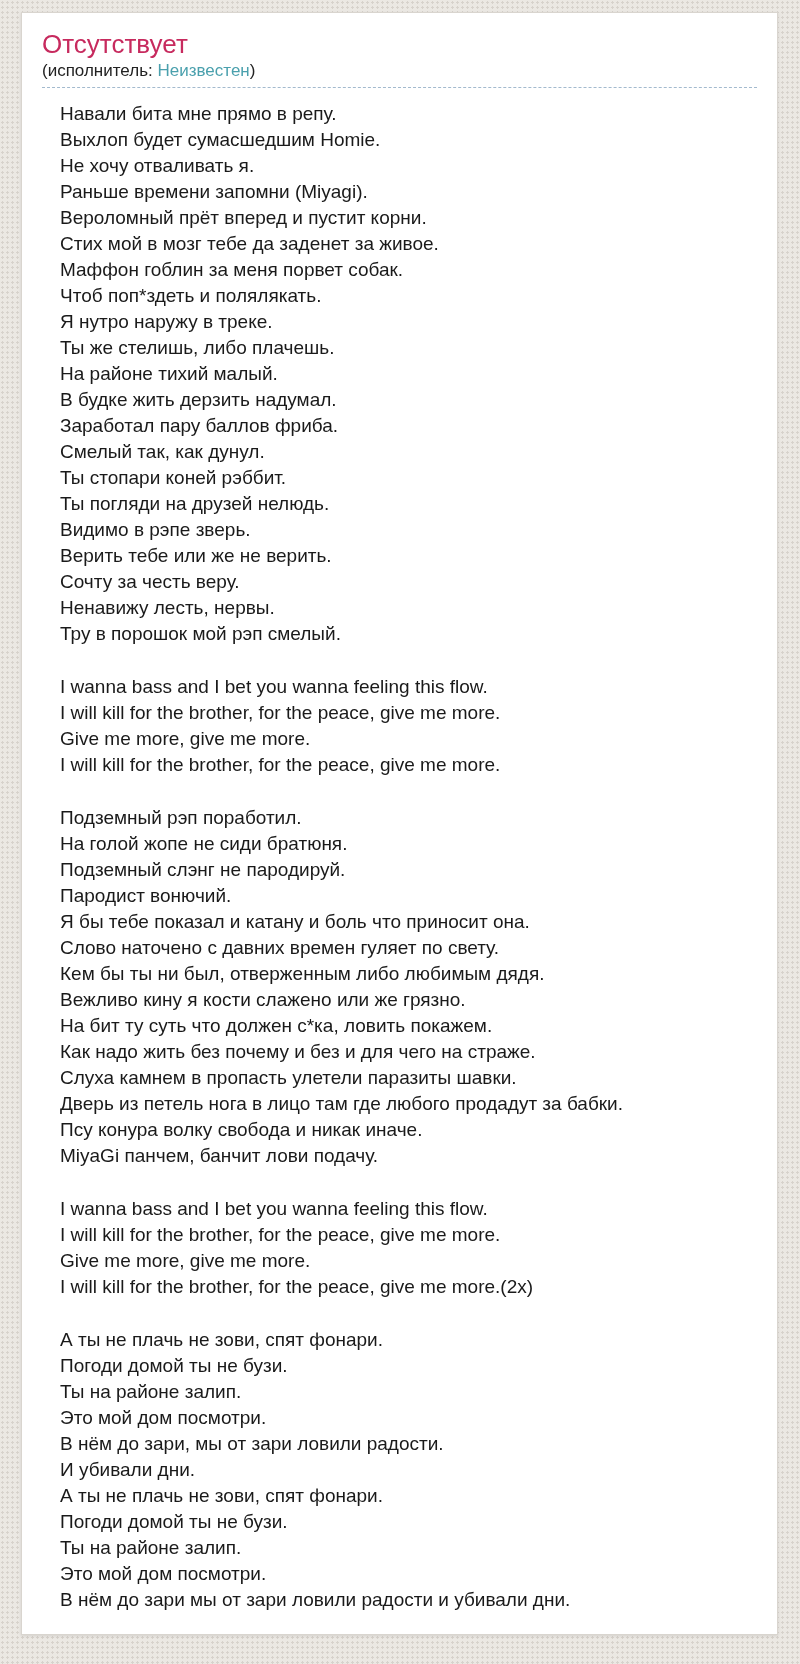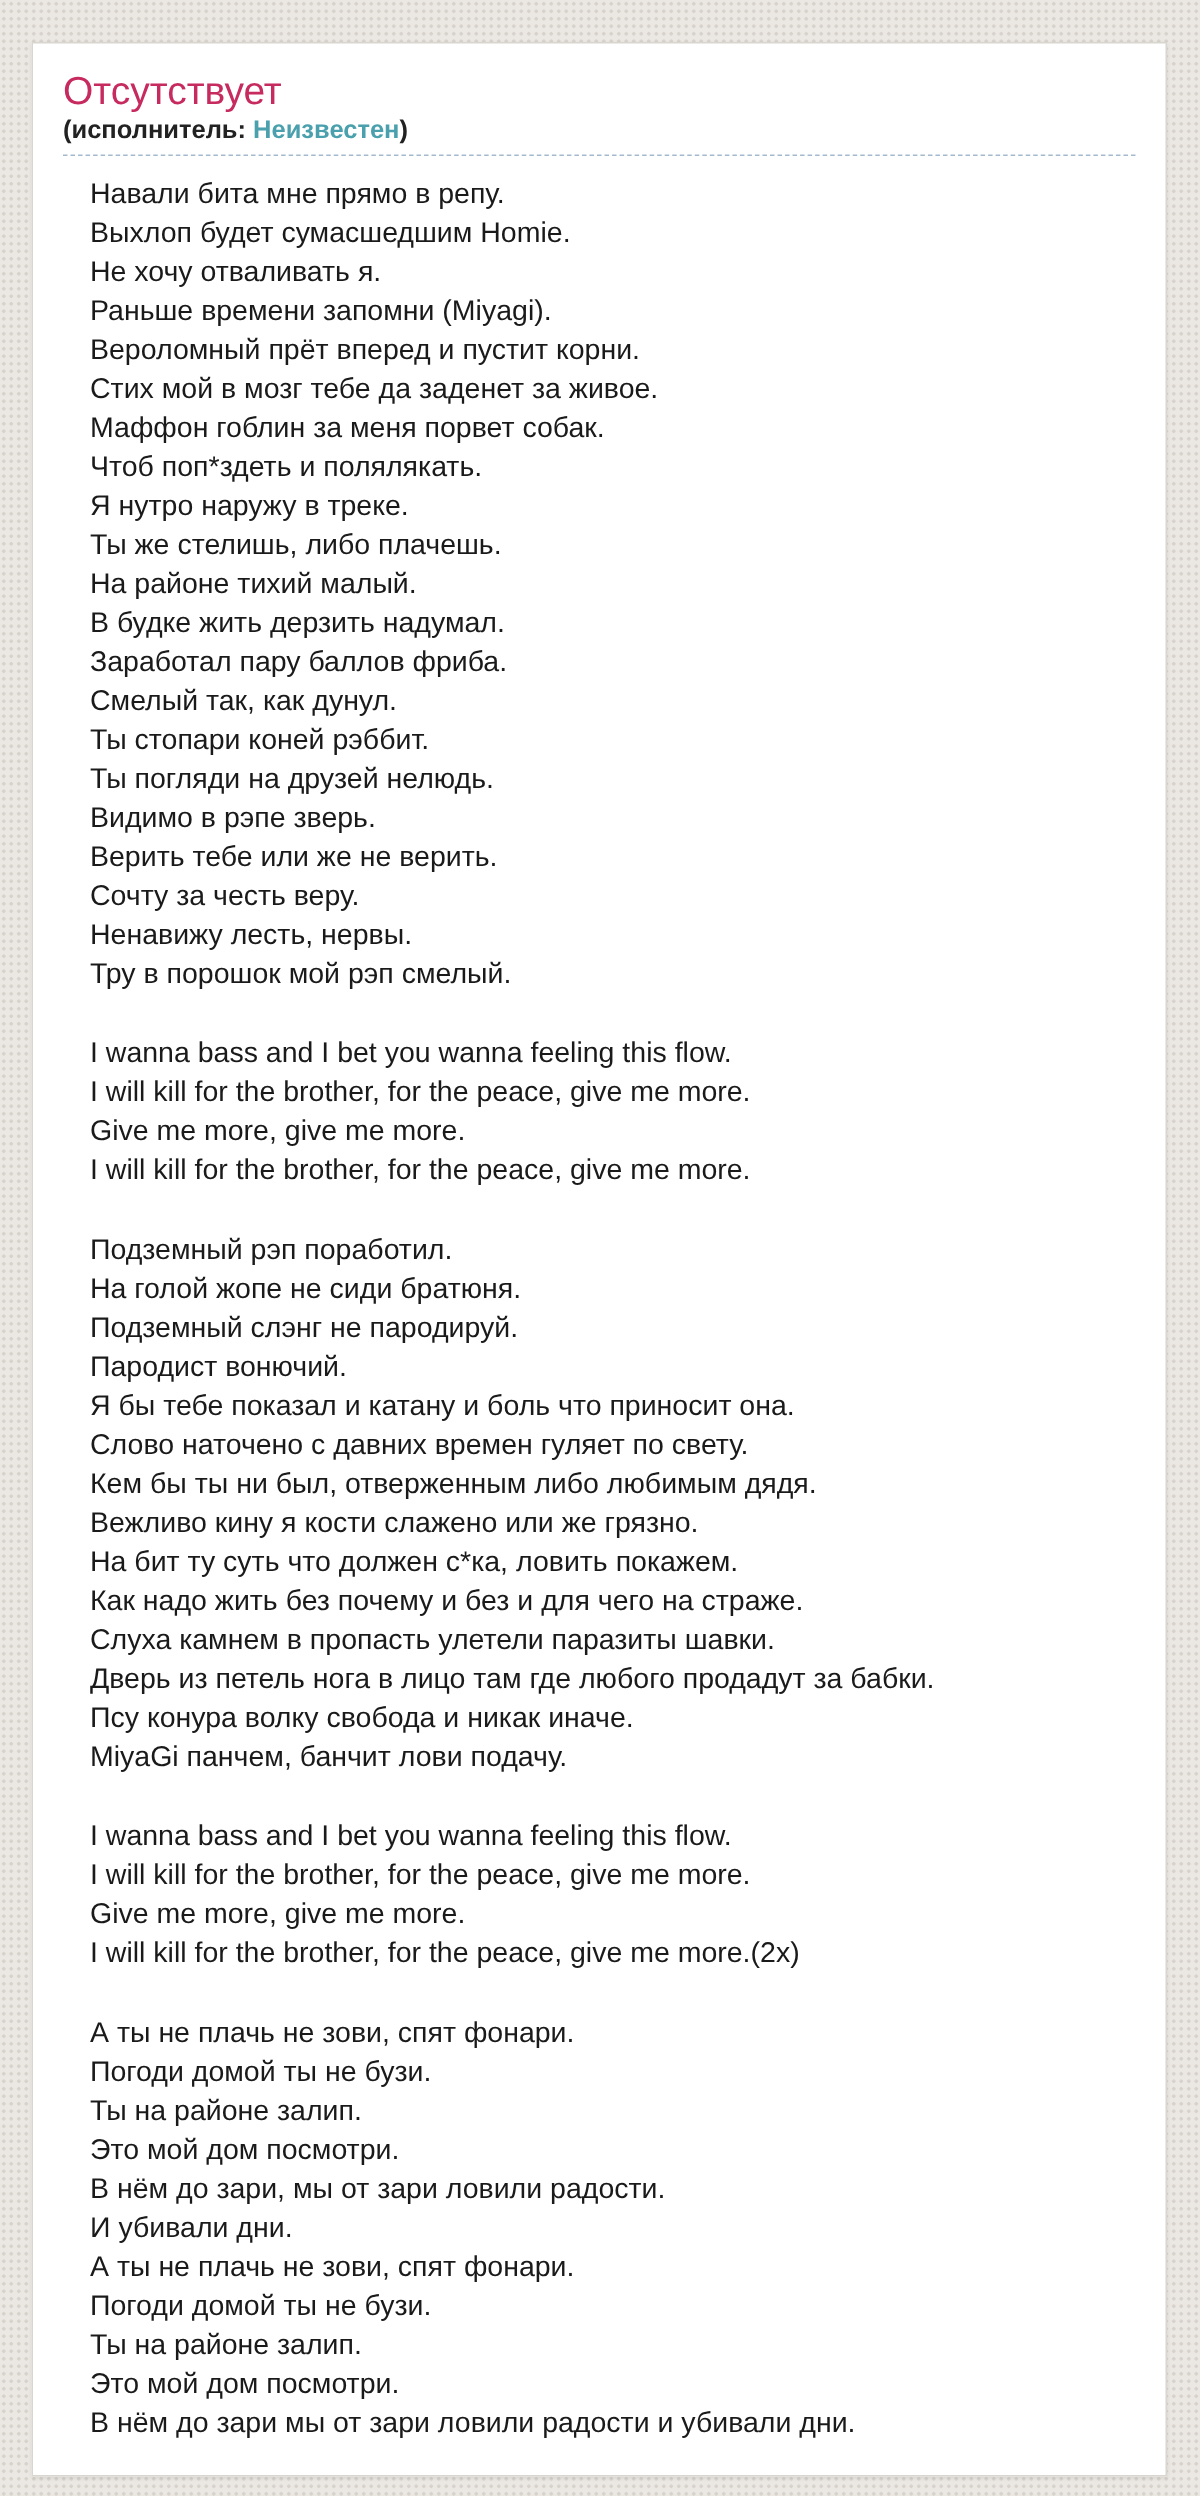--- a/index.html
+++ b/index.html
@@ -14,38 +14,37 @@
   *{box-sizing:border-box;}
   html,body{margin:0;padding:0;}
   body{
     width:800px;height:1664px;position:relative;overflow:hidden;
     font-family:"Liberation Sans", sans-serif;
     background-color:var(--c-background);
     background-image:radial-gradient(rgba(190,184,175,.45) 1px, transparent 1.3px);
     background-size:5px 5px;
   }
   .card{
-    position:absolute;left:21px;top:28px;width:757px;height:1623px;
+    position:absolute;left:21px;top:12px;width:757px;height:1623px;
     background:var(--c-card);
     border:1px solid var(--c-card_border);
     box-shadow:0 1px 3px rgba(0,0,0,.10);
     padding:16px 20px 24px 20px;
   }
   h1.song-title{
     margin:0;padding:0;
     font-size:26px;font-weight:400;line-height:30px;
     color:var(--c-title);
     letter-spacing:0;
   }
   .artist-line{
     margin-top:2px;
     font-size:17px;line-height:20px;color:#222;
     padding-bottom:6px;
     border-bottom:1px dashed var(--c-divider);
-    font-weight:bold;
   }
   .artist-line a{
     color:var(--c-artist_link);
     text-decoration:none;
     cursor:pointer;
   }
   .lyrics{
     margin-top:13px;
     font-size:19px;line-height:26px;color:var(--c-text);
   }

